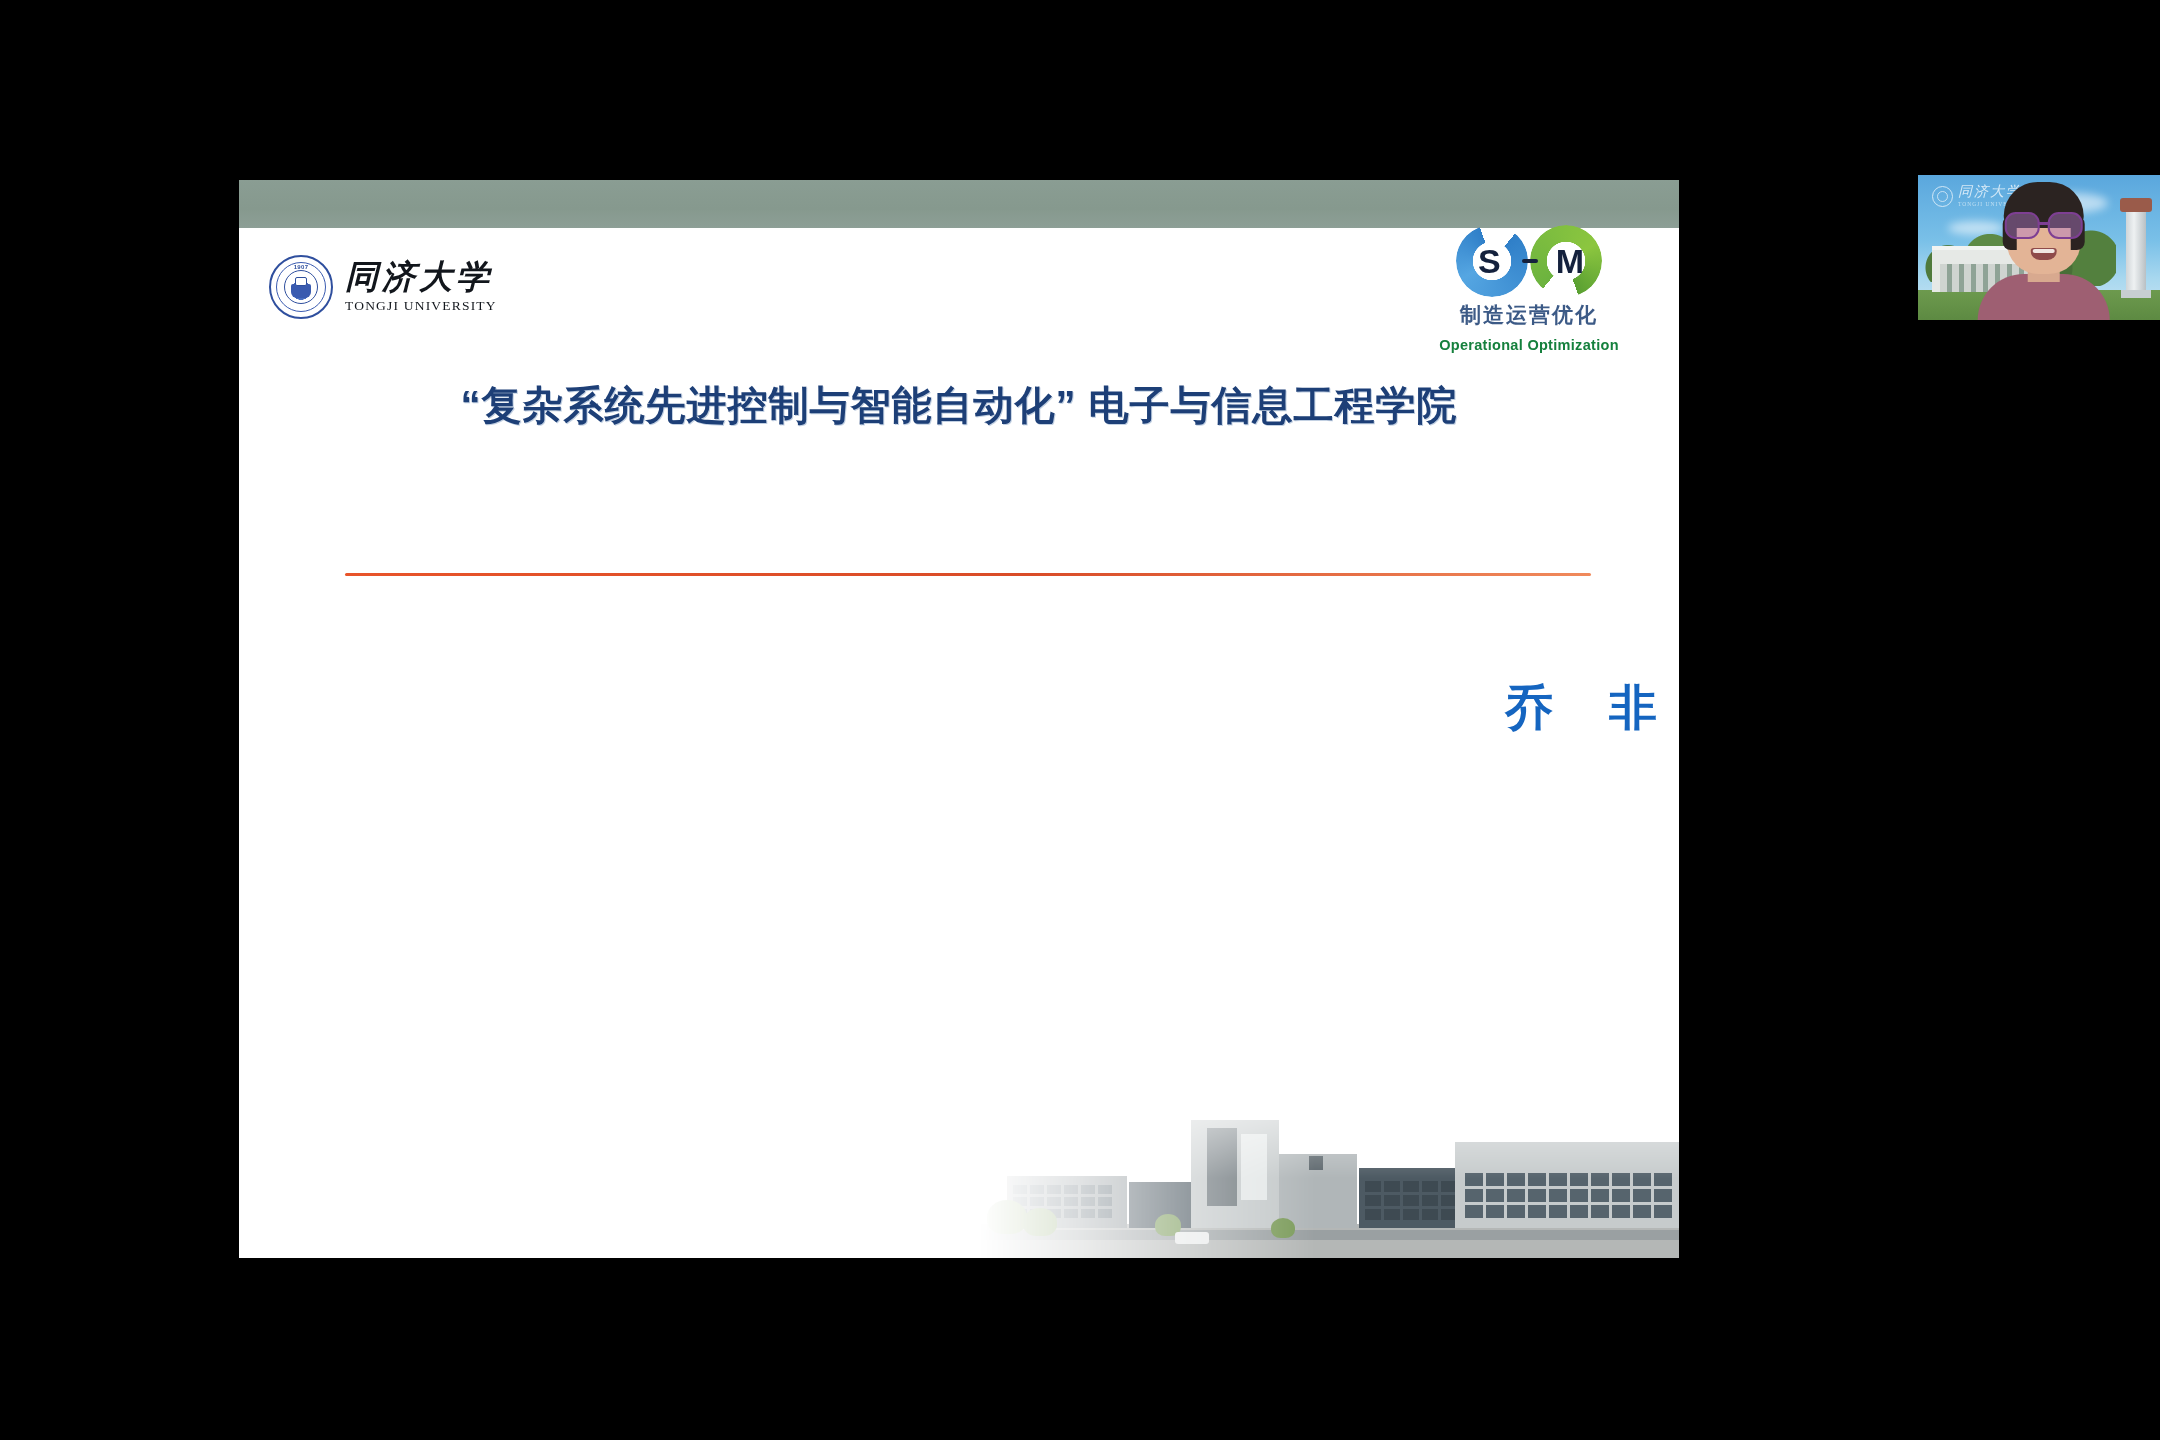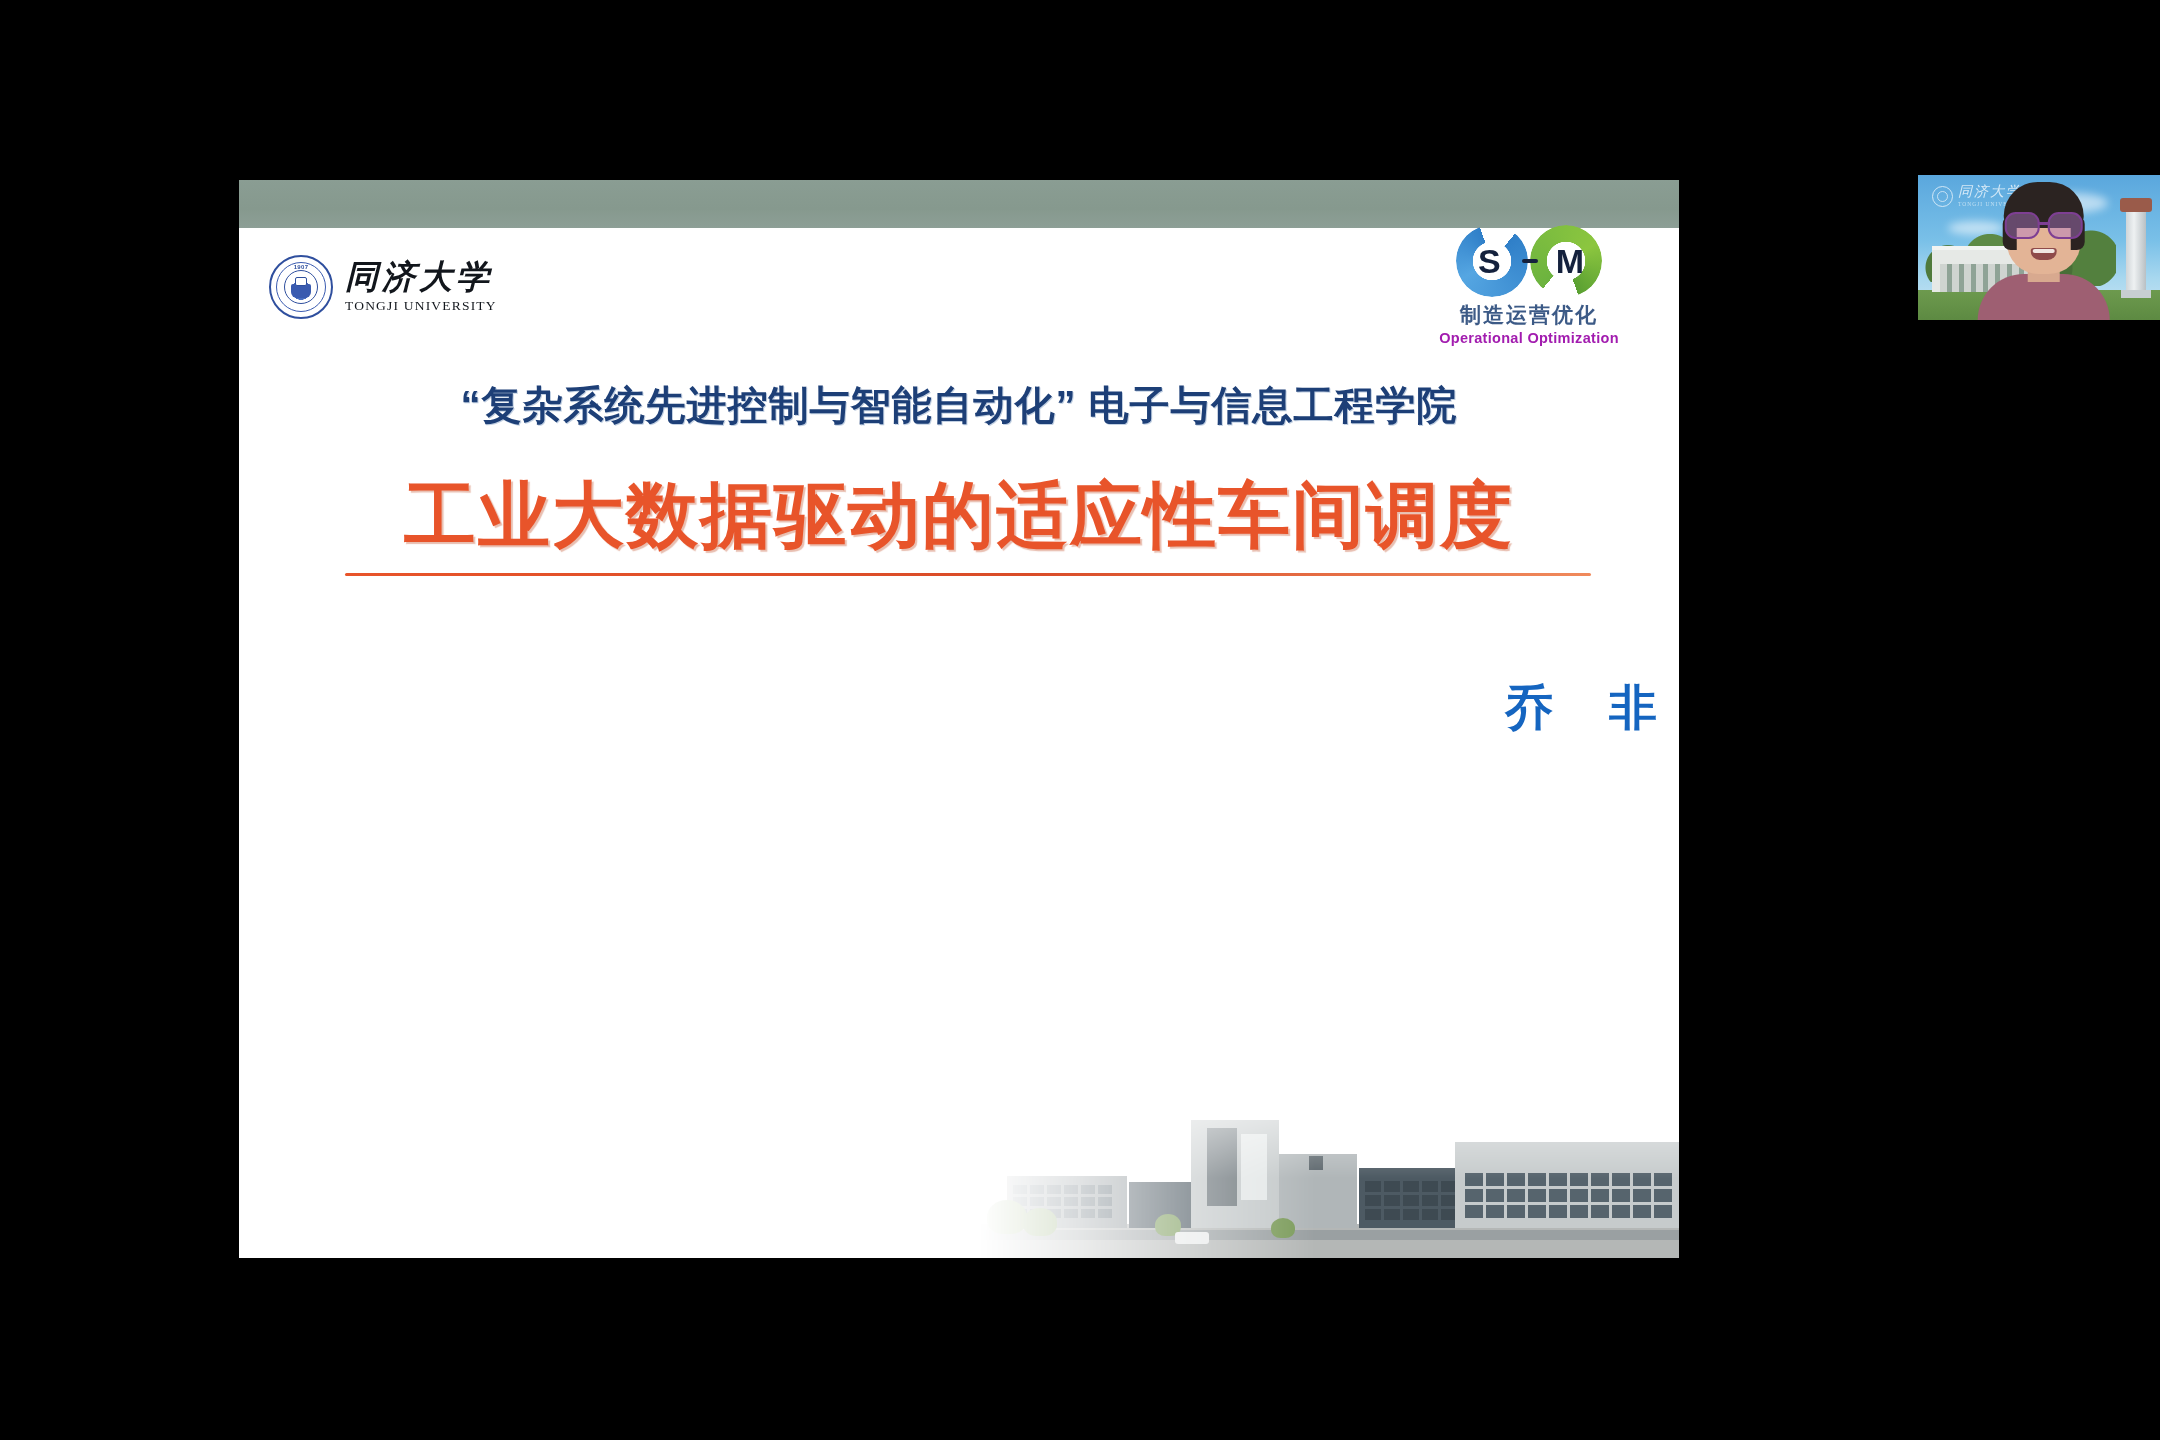--- a/index.html
+++ b/index.html
@@ -177,23 +177,23 @@
     font-size: 21px;
     font-weight: bold;
     color: #3c5a86;
     letter-spacing: 2px;
     margin-top: 4px;
   }
   .osm-en {
     font-family: "Liberation Sans", sans-serif;
     font-size: 14.5px;
     font-weight: bold;
-    color: #a21caf;
+    color: #15803d;
     letter-spacing: .3px;
-    margin-top: 1px;
+    margin-top: 8px;
   }
 
   
   .subtitle {
     position: absolute;
     left: 0; right: 0;
     top: 198px;
     text-align: center;
     font-family: "Liberation Sans", sans-serif;
     font-size: 40px;
@@ -520,21 +520,20 @@
         <div class="osm-ring green"></div>
         <div class="osm-letter s">S</div>
         <div class="osm-dash"></div>
         <div class="osm-letter m">M</div>
       </div>
       <div class="osm-cn">制造运营优化</div>
       <div class="osm-en">Operational Optimization</div>
     </div>
 
     <div class="subtitle">“复杂系统先进控制与智能自动化” 电子与信息工程学院</div>
-    <div class="main-title">工业大数据驱动的适应性车间调度</div>
     <div class="title-rule"></div>
     <div class="speaker">乔 非</div>
 
     <div class="campus">
       <div class="cb ground" style="left:0; bottom:0; width:700px; height:34px;"></div>
       <div class="cb road" style="left:0; bottom:18px; width:700px; height:10px;"></div>
 
       <div class="cb dark" style="left:28px; bottom:30px; width:120px; height:52px;"></div>
       <div class="win-grid" style="left:34px; bottom:40px; grid-template-columns:repeat(6,14px); grid-auto-rows:9px;">
         <i></i>

